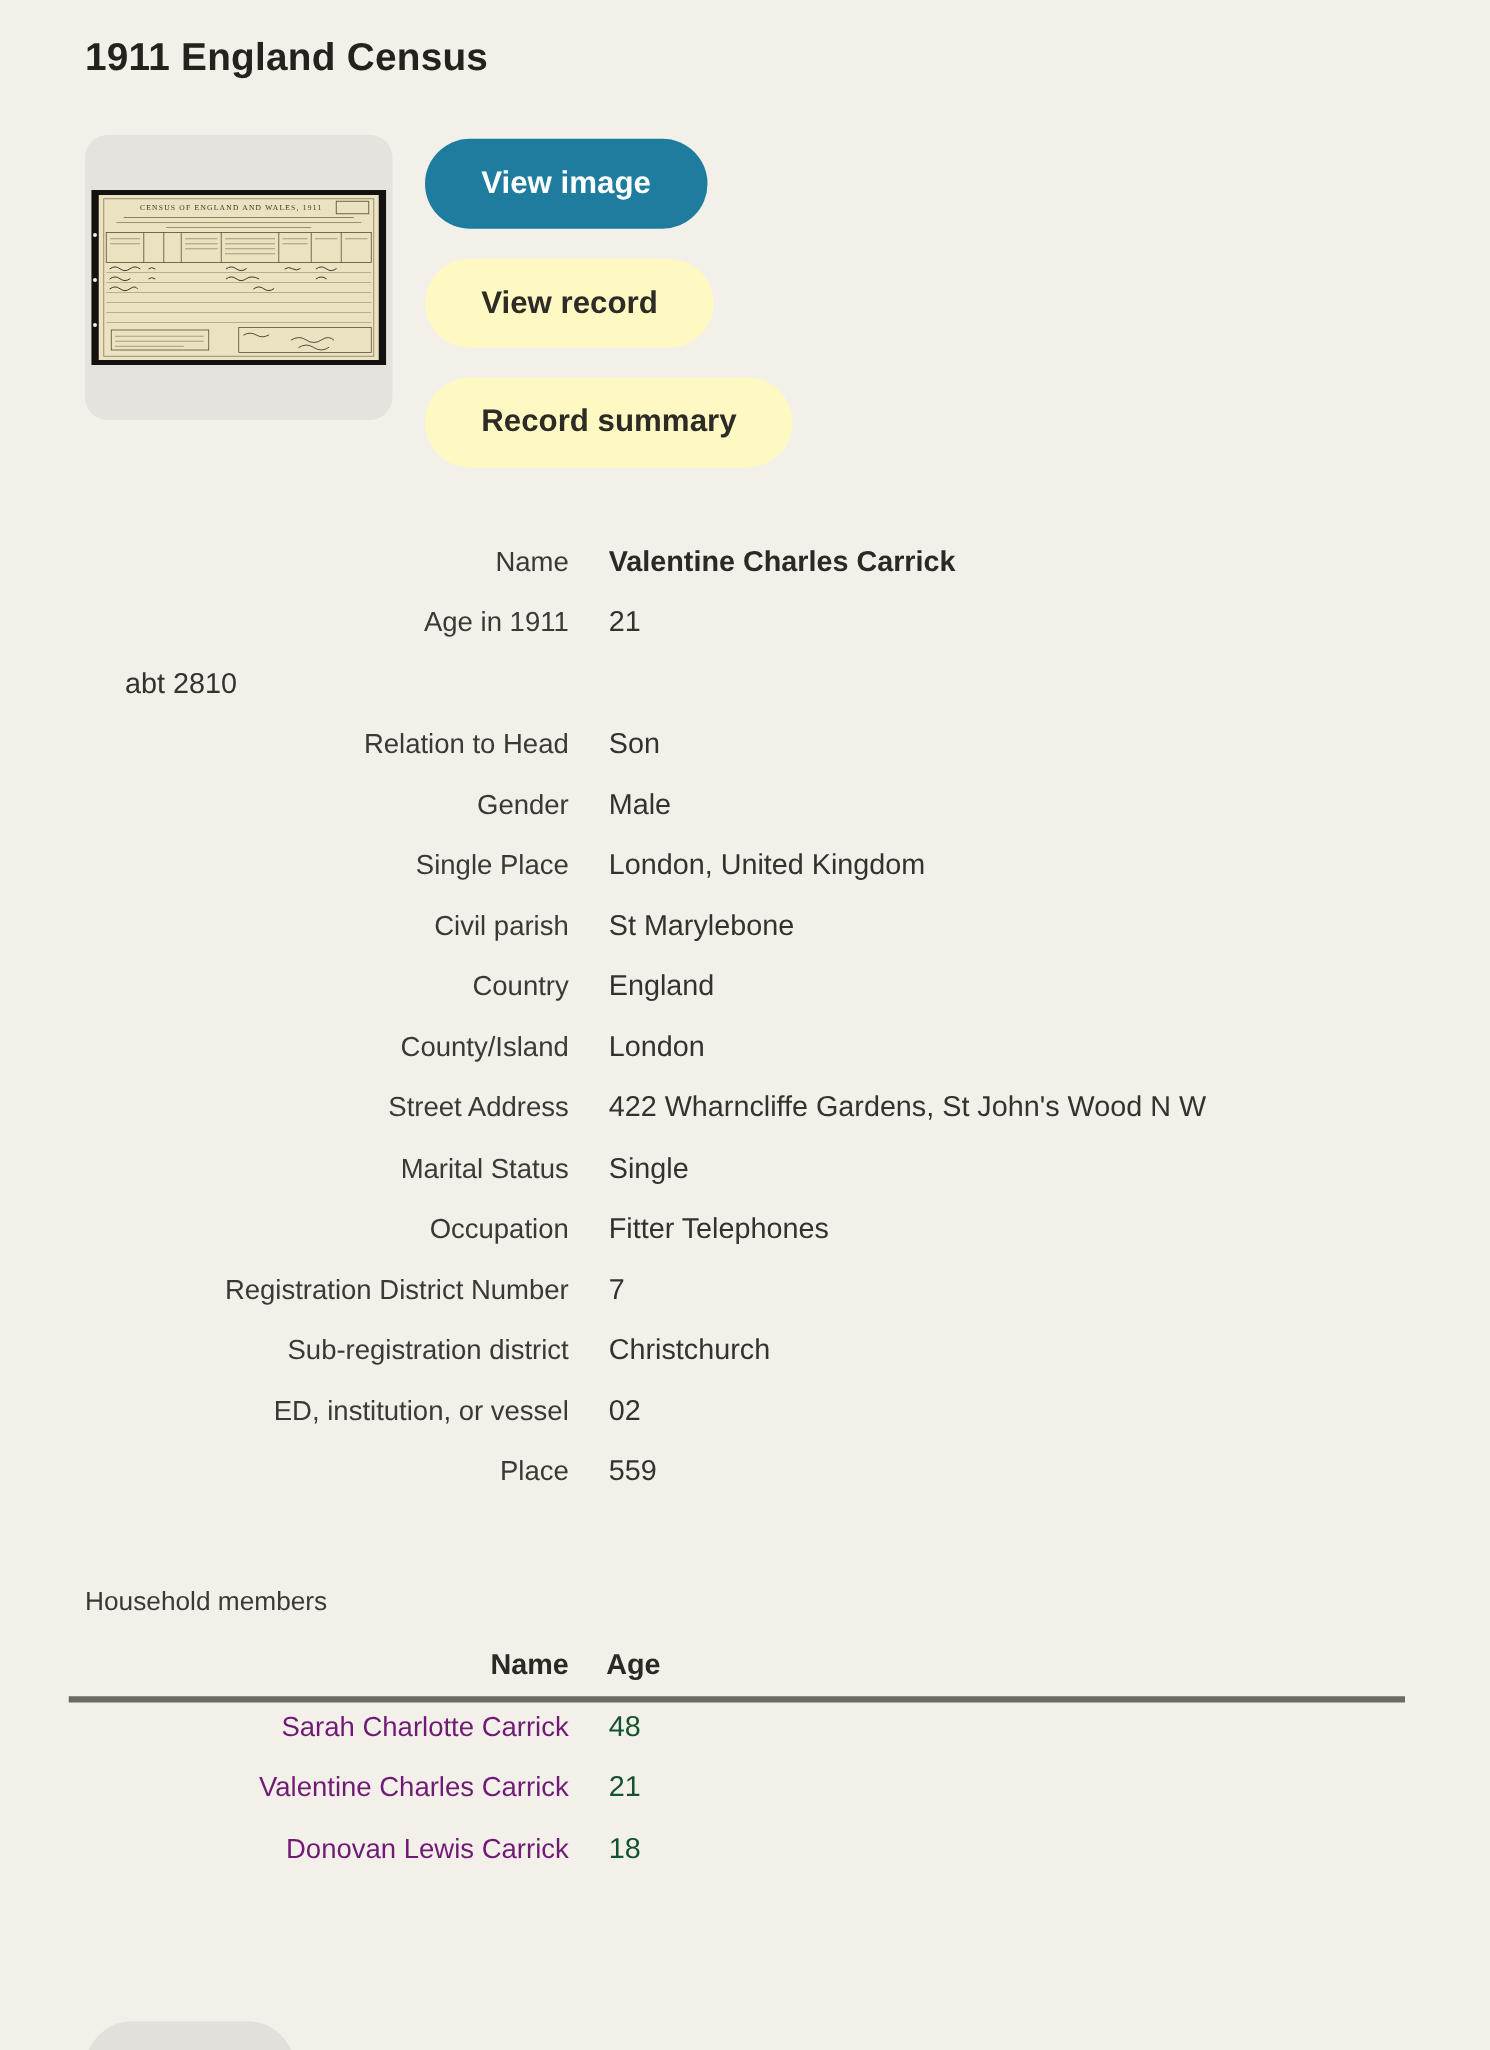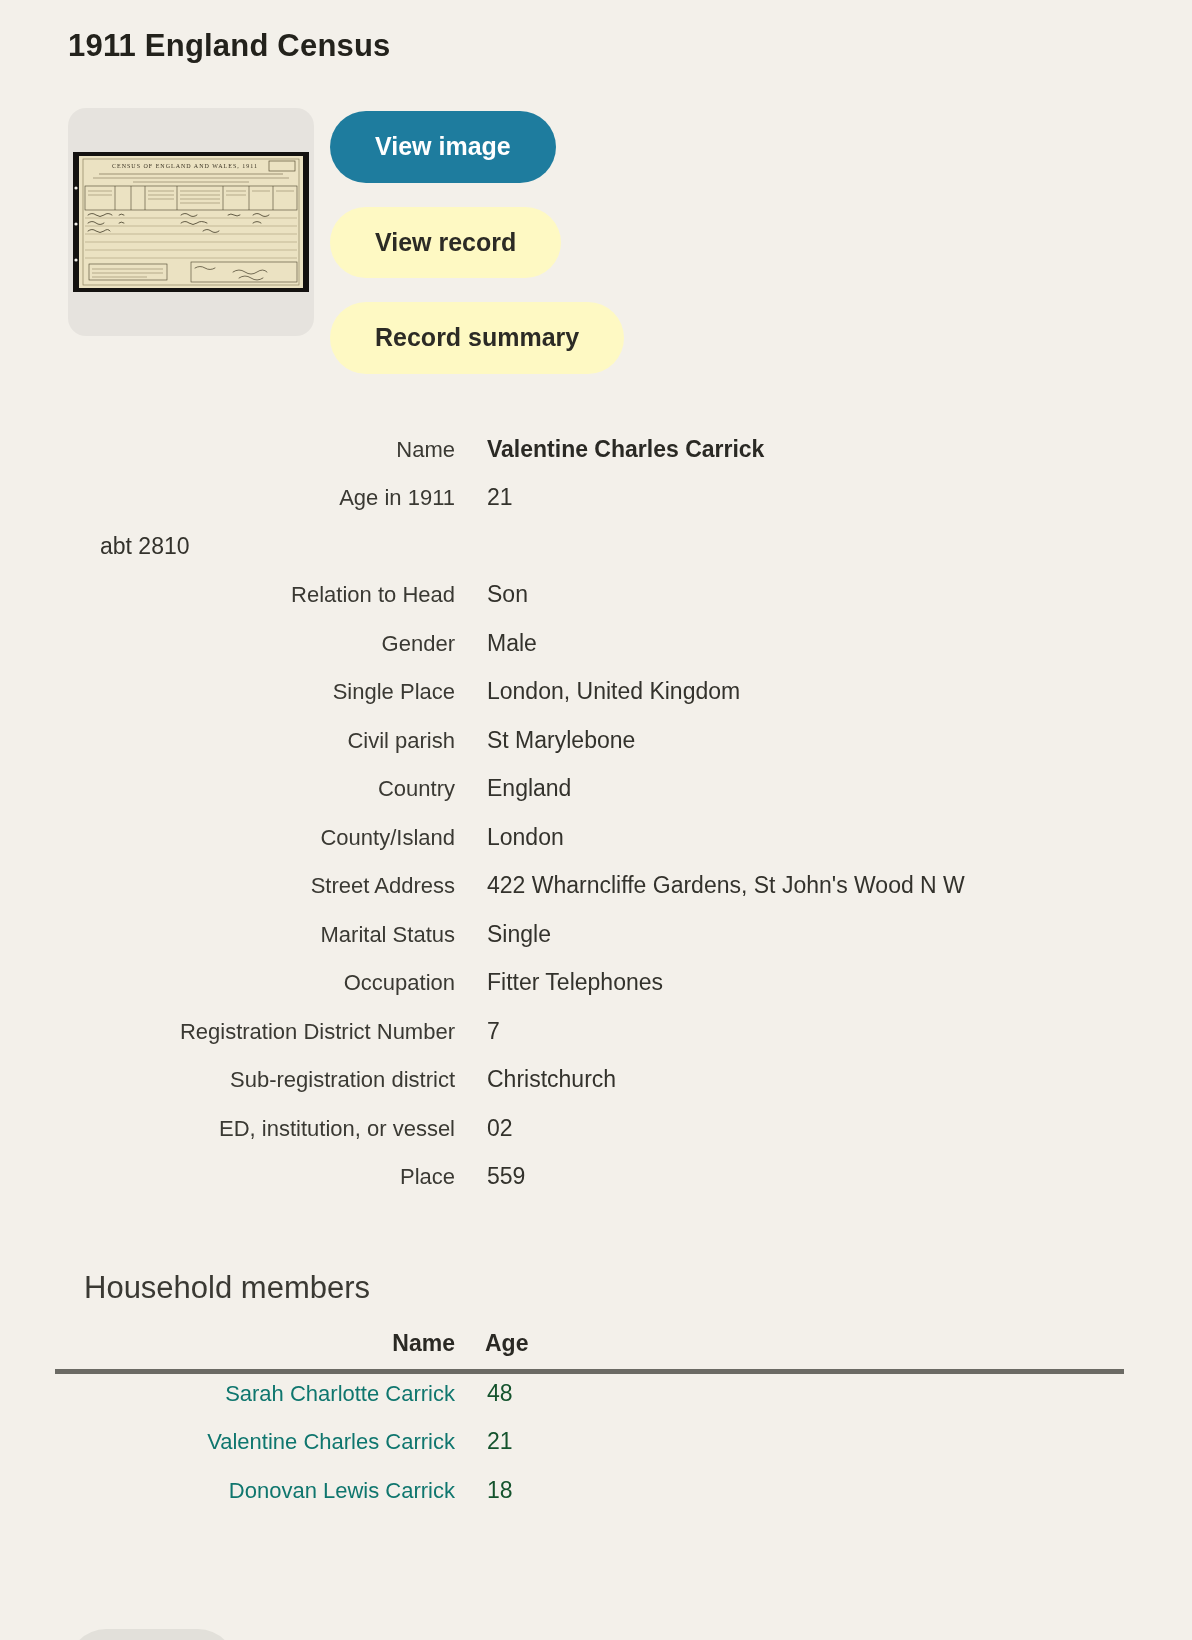--- a/index.html
+++ b/index.html
@@ -17,21 +17,21 @@
   }
   .page-title {
     font-size: 31px;
     font-weight: bold;
     color: #23221C;
     letter-spacing: 0.2px;
   }
   .media-row {
     display: flex;
     align-items: flex-start;
-    gap: 16px;
+    gap: 26px;
     margin-top: 44px;
   }
   .thumb-card {
     width: 246px;
     height: 228px;
     background: #E6E3DE;
     border-radius: 18px;
     display: flex;
     align-items: center;
     justify-content: center;
@@ -78,23 +78,23 @@
     color: #3A3933;
   }
   .field-value {
     margin-left: 32px;
     font-size: 23px;
     color: #33322C;
   }
   .field-value.bold { font-weight: bold; color: #2A2924; }
   .household { margin-top: 58px; }
   .household-heading {
-    font-size: 31px;
+    font-size: 21px;
     color: #3A3933;
-    margin-left: 16px;
+    margin-left: 0;
   }
   .household-header {
     display: flex;
     align-items: baseline;
     margin-top: 24px;
     padding-bottom: 12px;
   }
   .household-header .col-name {
     width: 387px;
     flex: 0 0 auto;
@@ -120,21 +120,21 @@
   .member-row {
     display: flex;
     align-items: baseline;
     min-height: 48.5px;
   }
   .member-name {
     width: 387px;
     flex: 0 0 auto;
     text-align: right;
     font-size: 22px;
-    color: #0f766e;
+    color: #701a75;
   }
   .member-age {
     margin-left: 32px;
     font-size: 23px;
     color: #14532d;
   }
   .close-wrap { margin-top: 104px; padding-bottom: 8px; }
   .close-btn {
     border: none;
     border-radius: 40px;

